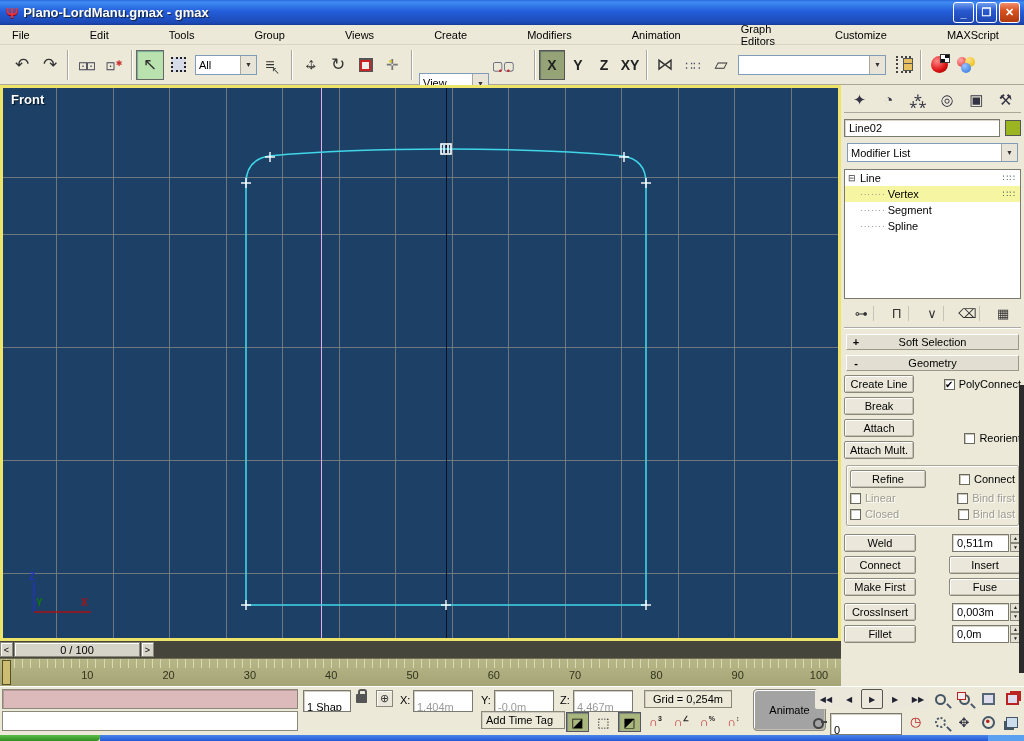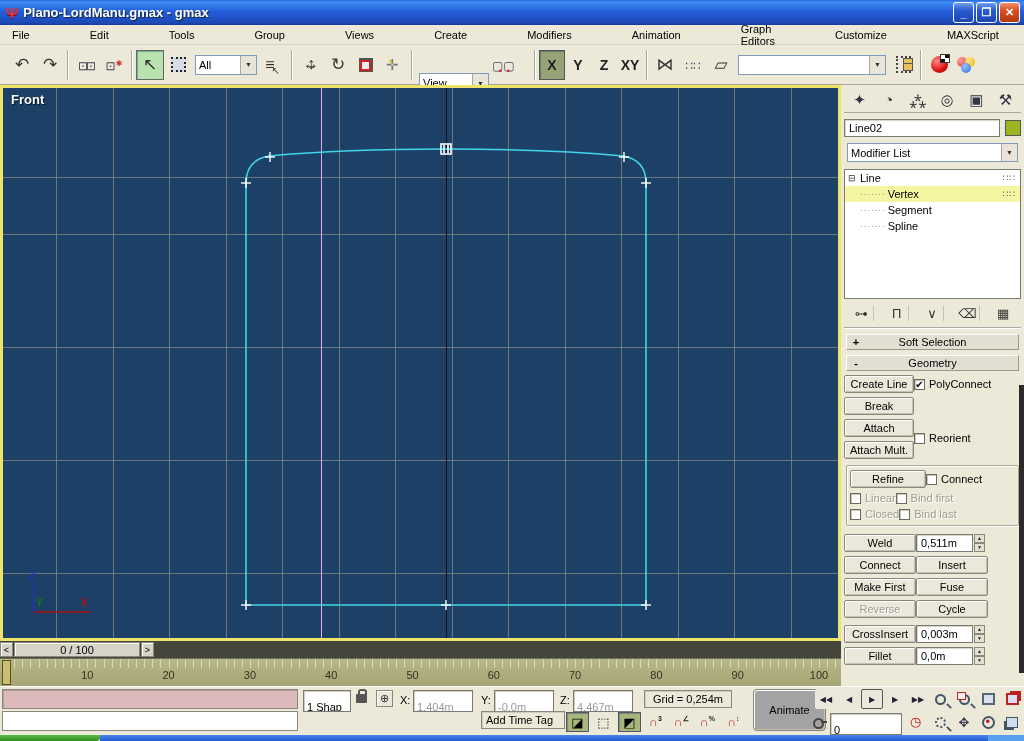--- a/index.html
+++ b/index.html
@@ -114,21 +114,21 @@
   .roll-h .rtitle { flex:1; text-align:center; margin-right:18px; font-weight:normal; }
   .btn { height:18px; background:#ebe8db; border:1px solid #8a887b; border-radius:2px;
     box-shadow:inset 1px 1px 0 #fff, inset -1px -1px 0 #c4c1b2; display:flex; align-items:center; justify-content:center;
     white-space:nowrap; }
   .btn.dis, .cbl.dis { color:#9e9c91; text-shadow:1px 1px 0 #fff; }
   .cb { width:11px; height:11px; background:#fff; border:1px solid #6a6a5e; box-shadow:inset 1px 1px 0 #cac7ba;
     display:inline-flex; align-items:center; justify-content:center; font-size:10px; margin-right:4px; flex:none;}
   .cbwrap { display:flex; align-items:center; }
   .grp { border:1px solid #aca899; box-shadow:1px 1px 0 #fff, inset 1px 1px 0 #fff; border-radius:2px;
     margin:6px 2px 0 2px; padding:4px 3px 5px 3px; }
-  .g2 { display:flex; margin-top:4px; align-items:center;}
+  .g2 { display:flex; justify-content:space-between; margin-top:4px; align-items:center;}
   .spin { width:11px; height:18px; display:flex; flex-direction:column; margin-left:1px; }
   .spin i { flex:1; background:#e4e1d4; border:1px solid #8a887b; font-style:normal; font-size:5px; line-height:7px; text-align:center; color:#222;}
   .numfld { width:57px; }
   .pscroll { position:absolute; right:0px; top:300px; width:5px; height:288px; background:#2b2b2b; }
 
   
   .statusarea { height:49px; background:#ece9d8; border-top:1px solid #fff; position:relative; }
   .listener-pink { position:absolute; left:2px; top:2px; width:296px; height:20px; background:#dcbabc; border:1px solid #8a887b; box-shadow:inset 1px 1px 0 #b89a9c; }
   .listener-white { position:absolute; left:2px; top:24px; width:296px; height:20px; background:#fff; border:1px solid #8a887b; }
   .sfld { position:absolute; background:#fff; border:1px solid #7b7a6e; box-shadow:inset 1px 1px 0 #d0cdc0; height:18px; padding:10px 3px; overflow:hidden; white-space:nowrap;}
@@ -463,24 +463,20 @@
         </span>
       </div>
       <div class="g2">
         <div class="btn" style="width:72px">Connect</div>
         <div class="btn" style="width:72px">Insert</div>
       </div>
       <div class="g2">
         <div class="btn" style="width:72px">Make First</div>
         <div class="btn" style="width:72px">Fuse</div>
       </div>
-      <div class="g2">
-        <div class="btn dis" style="width:72px">Reverse</div>
-        <div class="btn" style="width:72px">Cycle</div>
-      </div>
       <div class="g2" style="margin-top:7px">
         <div class="btn" style="width:72px">CrossInsert</div>
         <span style="display:flex; align-items:center;">
           <div class="fld numfld">0,003m</div>
           <span class="spin">
               <i>▲</i>
               <i>▼</i>
             </span>
         </span>
       </div>

